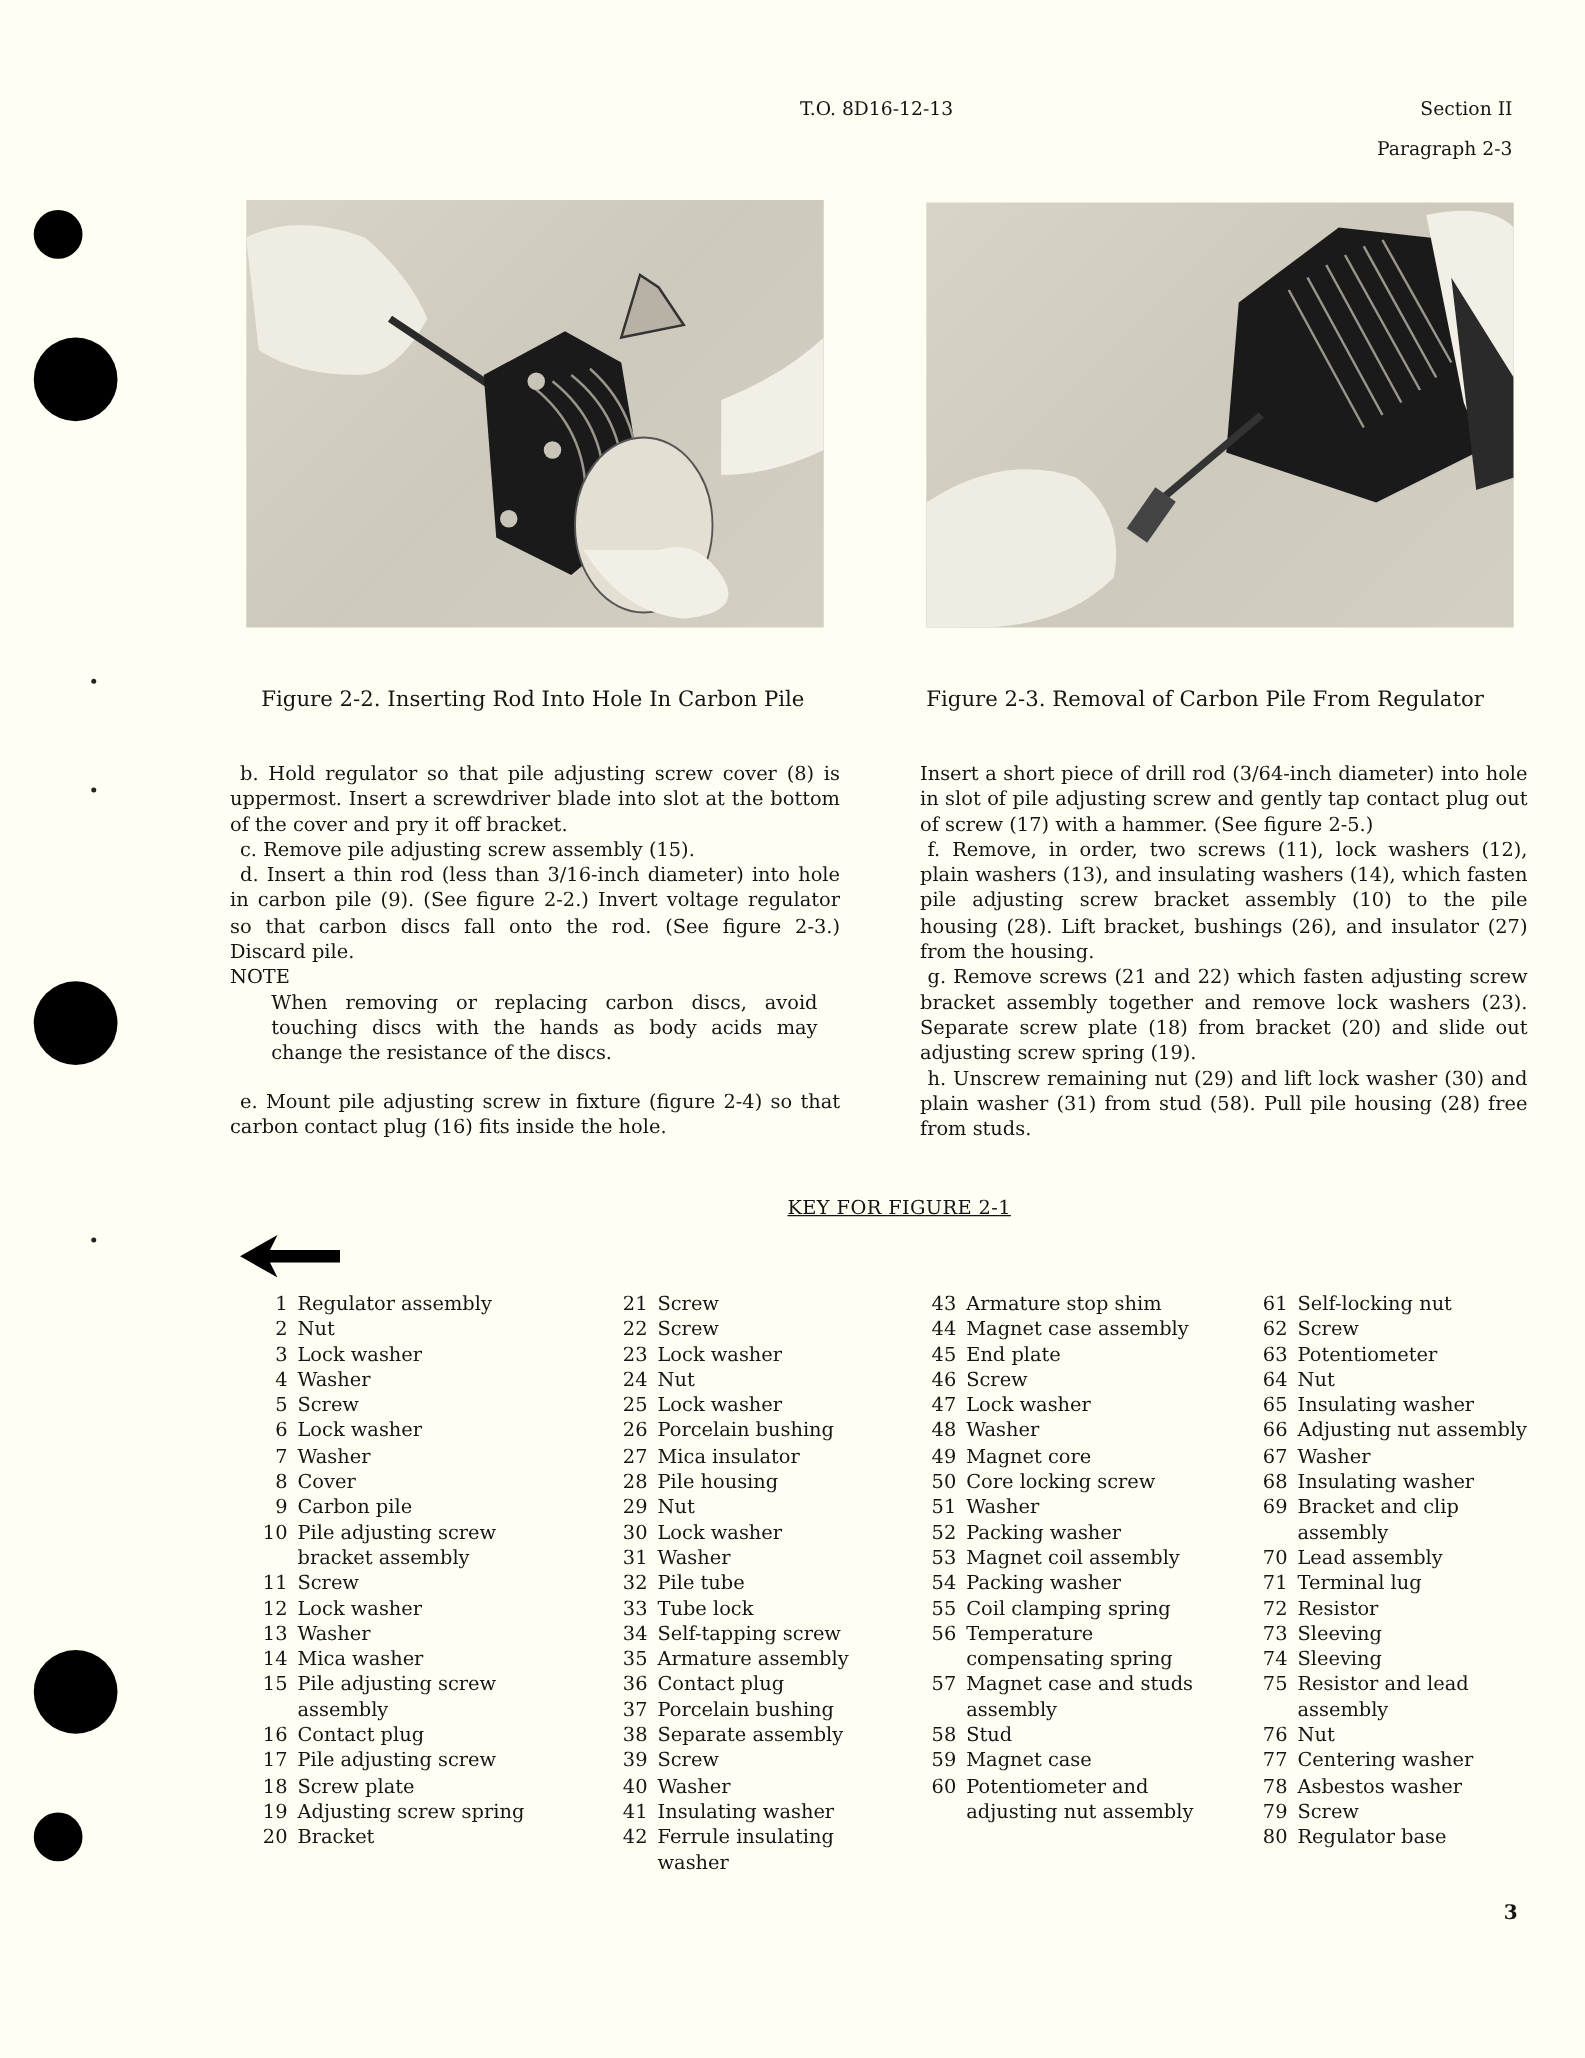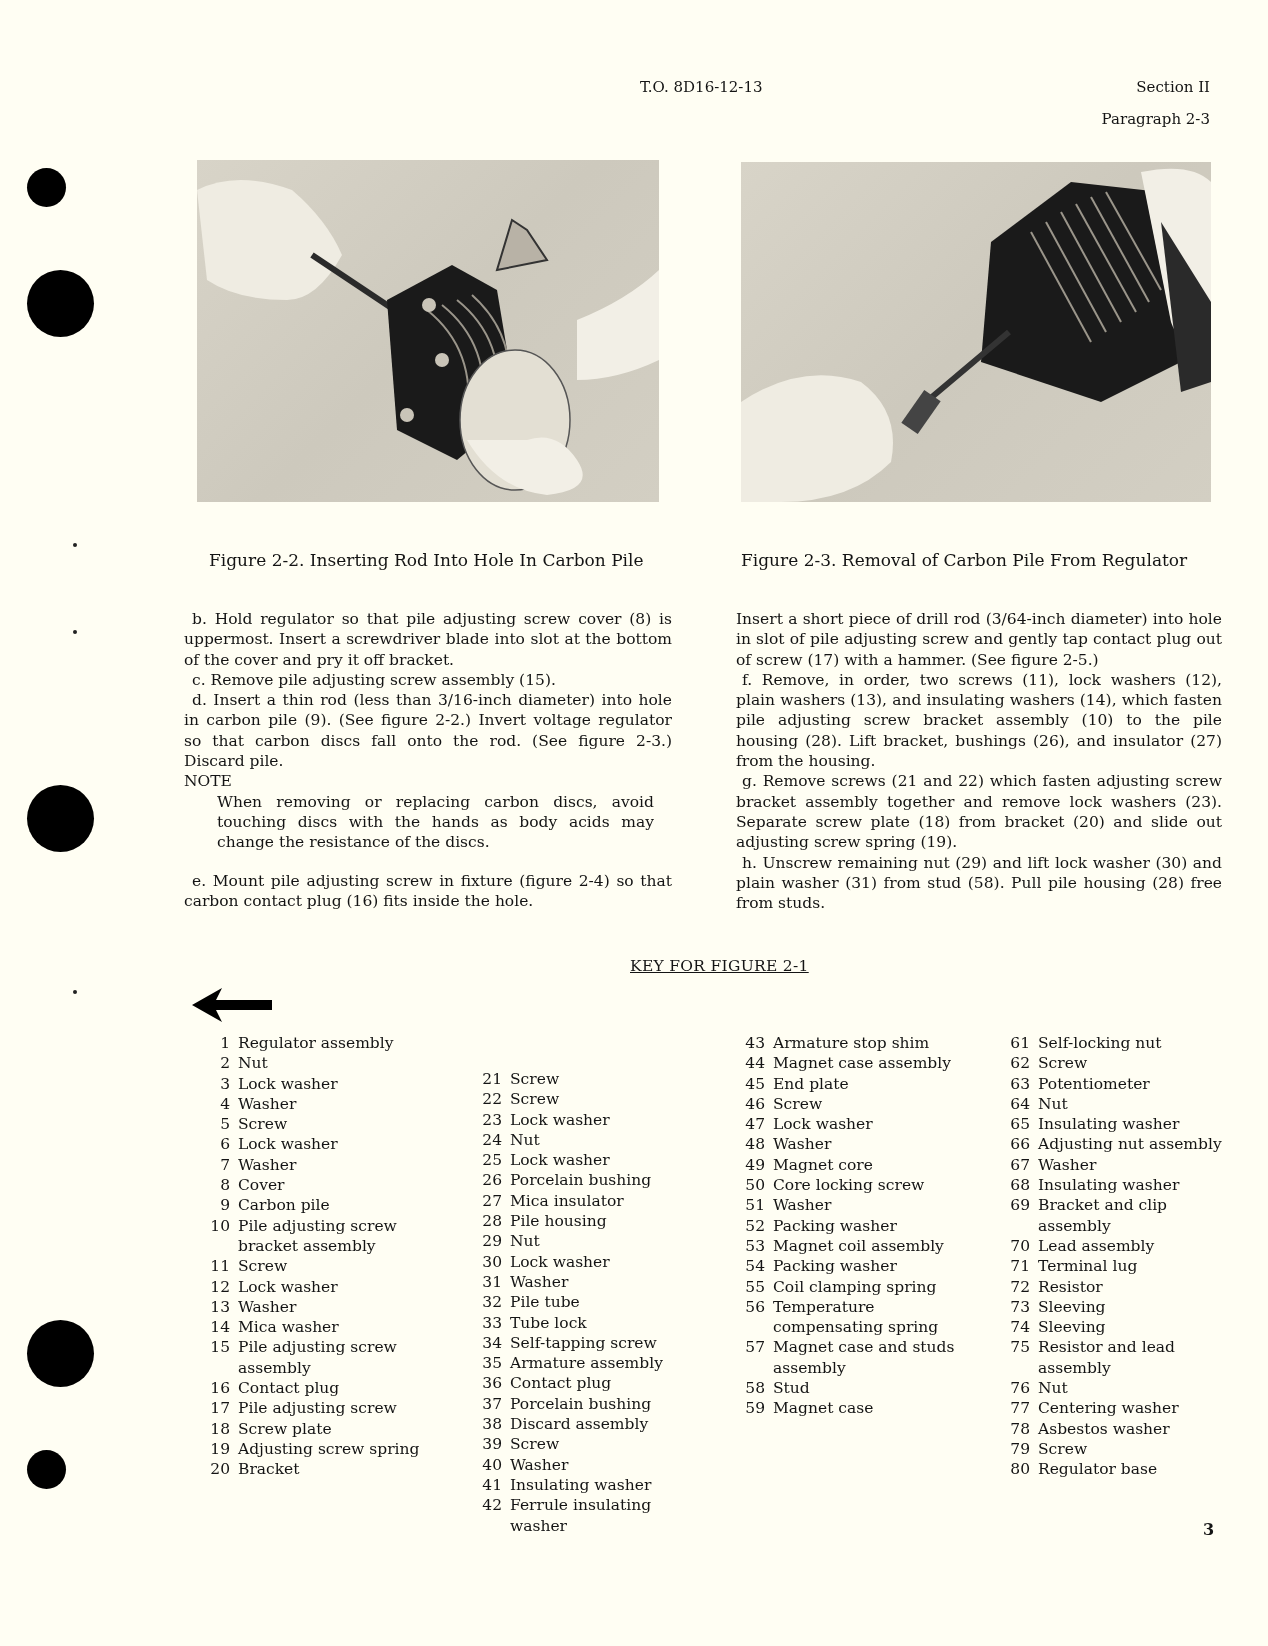--- a/index.html
+++ b/index.html
@@ -190,21 +190,21 @@
     </div>
     <div class="key-item">
       <span class="key-num">19</span>
       <span class="key-label">Adjusting screw spring</span>
     </div>
     <div class="key-item">
       <span class="key-num">20</span>
       <span class="key-label">Bracket</span>
     </div>
   </div>
-<div class="key-col" style="left:472px; top:1033px; width:240px;margin-top:36px;" id="kc1">
+<div class="key-col" style="left:488px; top:1033px; width:240px;" id="kc1">
     <div class="key-item">
       <span class="key-num">21</span>
       <span class="key-label">Screw</span>
     </div>
     <div class="key-item">
       <span class="key-num">22</span>
       <span class="key-label">Screw</span>
     </div>
     <div class="key-item">
       <span class="key-num">23</span>
@@ -261,21 +261,21 @@
     <div class="key-item">
       <span class="key-num">36</span>
       <span class="key-label">Contact plug</span>
     </div>
     <div class="key-item">
       <span class="key-num">37</span>
       <span class="key-label">Porcelain bushing</span>
     </div>
     <div class="key-item">
       <span class="key-num">38</span>
-      <span class="key-label">Discard assembly</span>
+      <span class="key-label">Separate assembly</span>
     </div>
     <div class="key-item">
       <span class="key-num">39</span>
       <span class="key-label">Screw</span>
     </div>
     <div class="key-item">
       <span class="key-num">40</span>
       <span class="key-label">Washer</span>
     </div>
     <div class="key-item">
@@ -349,20 +349,24 @@
       <span class="key-label">Magnet case and studs assembly</span>
     </div>
     <div class="key-item">
       <span class="key-num">58</span>
       <span class="key-label">Stud</span>
     </div>
     <div class="key-item">
       <span class="key-num">59</span>
       <span class="key-label">Magnet case</span>
     </div>
+    <div class="key-item">
+      <span class="key-num">60</span>
+      <span class="key-label">Potentiometer and adjusting nut assembly</span>
+    </div>
   </div>
 <div class="key-col" style="left:1000px; top:1033px; width:230px;" id="kc3">
     <div class="key-item">
       <span class="key-num">61</span>
       <span class="key-label">Self-locking nut</span>
     </div>
     <div class="key-item">
       <span class="key-num">62</span>
       <span class="key-label">Screw</span>
     </div>

